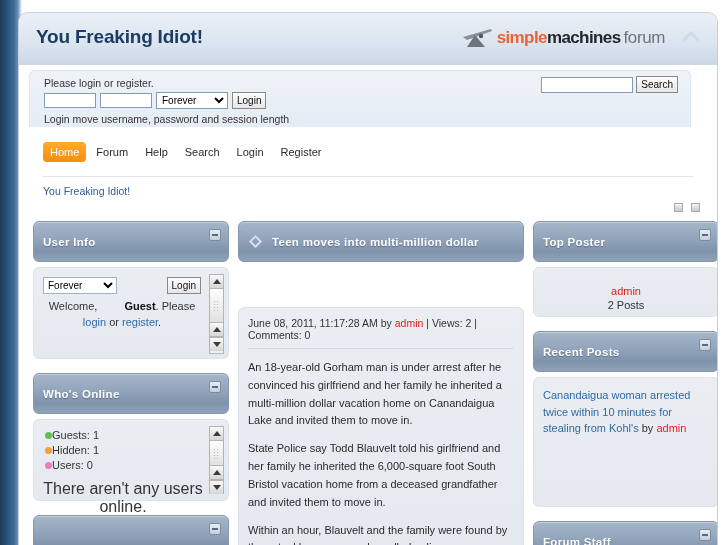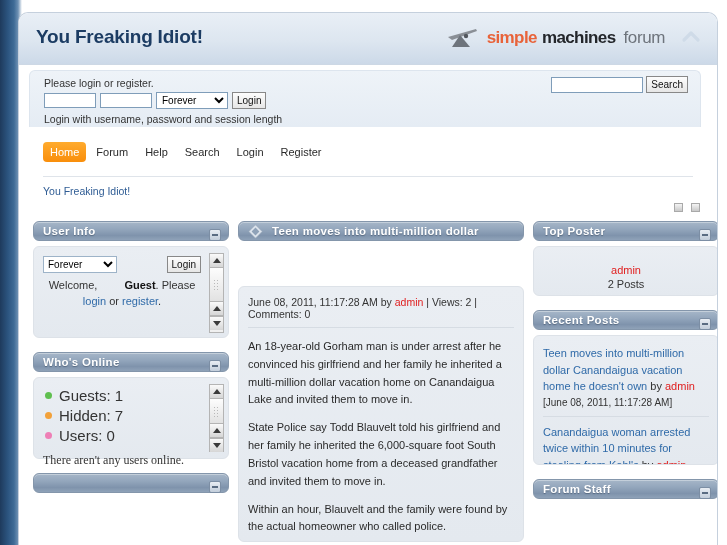--- a/index.html
+++ b/index.html
@@ -40,39 +40,38 @@
     font-size: 19px;
     font-weight: bold;
     color: #1c3c63;
     letter-spacing: -0.2px;
   }
   .smf-logo {
     position: absolute;
     right: 52px; top: 14px;
     display: flex;
     align-items: center;
-    gap: 5px;
     white-space: nowrap;
   }
   .logo-mark { display: block; }
   .logo-simple { font-size: 17px; font-weight: bold; color: #e8633a; letter-spacing: -0.6px; }
   .logo-machines { font-size: 17px; font-weight: bold; color: #23262b; letter-spacing: -0.6px; }
   .logo-forum { font-size: 17px; color: #6e747c; letter-spacing: -0.4px; margin-left: 3px; }
   .header-collapse {
     position: absolute;
     right: 16px; top: 16px;
     width: 20px; height: 16px;
     cursor: pointer;
   }
 
   
   .login-bar {
     position: relative;
     height: 57px;
-    margin: 5px 16px 0 10px;
+    margin: 5px 26px 0 10px;
     background: linear-gradient(to bottom, #eef3f8 0%, #e5ecf4 100%);
     border: 1px solid #dde5ee;
     border-radius: 6px 6px 0 0;
     border-bottom: none;
   }
   .login-left { position: absolute; left: 14px; top: 6px; }
   .login-prompt { font-size: 10.5px; color: #333; margin-bottom: 3px; }
   .login-row { display: flex; align-items: center; gap: 4px; }
   .login-row input.txt {
     width: 52px; height: 15px;
@@ -162,21 +161,21 @@
     gap: 9px;
     align-items: flex-start;
   }
   .col-left  { width: 196px; flex: 0 0 196px; }
   .col-mid   { width: 286px; flex: 0 0 286px; }
   .col-right { width: 186px; flex: 0 0 186px; }
 
   
   .panel-head {
     position: relative;
-    height: 20px;
+    height: 41px;
     border-radius: 6px;
     background: linear-gradient(to bottom, #a6b6c8 0%, #93a6bc 40%, #7f93ac 75%, #8fa2b8 100%);
     border: 1px solid #8496ab;
     display: flex;
     align-items: center;
     padding: 0 9px;
     color: #ffffff;
     font-size: 11.5px;
     font-weight: bold;
     letter-spacing: 0.3px;
@@ -259,23 +258,23 @@
     width: 7px; height: 11px;
     background-image: radial-gradient(circle, #b9b9b9 0.8px, transparent 0.9px);
     background-size: 3px 3px;
   }
   .tri { width: 0; height: 0; border-left: 4px solid transparent; border-right: 4px solid transparent; }
   .tri.up { border-bottom: 5px solid #3a3a3a; }
   .tri.down { border-top: 5px solid #3a3a3a; }
 
   
   .wo-list { list-style: none; margin: 0; padding: 0 18px 0 2px; }
-  .wo-list li { font-size: 15px; color: #333; margin-bottom: 3px; display: flex; align-items: center; gap: 7px; text-align: right; }
+  .wo-list li { font-size: 11px; color: #333; margin-bottom: 3px; display: flex; align-items: center; gap: 0; text-align: right; }
   .dot { width: 7px; height: 7px; border-radius: 50%; display: inline-block; flex: 0 0 7px; }
-  .wo-note { font-size: 12px; color: #333; margin-top: 9px; padding-right: 16px; font-family: Liberation Serif, serif; }
+  .wo-note { font-size: 16px; color: #333; text-align: center; margin-top: 9px; padding-right: 16px; }
 
   
   .news-meta { font-size: 10.5px; color: #333; padding-bottom: 7px; border-bottom: 1px solid #d6dce3; }
   .news-meta .user { color: #e02020; font-weight: normal; }
   .news-para { font-size: 11px; color: #2a2a2a; line-height: 1.62; margin: 10px 0 0 0; }
 
   
   .tp-box { text-align: center; padding: 8px 0 6px 0; }
   .tp-name { color: #e02020; font-size: 11px; }
   .tp-count { font-size: 11px; color: #333; margin-top: 2px; }
@@ -318,21 +317,21 @@
     <div class="login-left">
       <div class="login-prompt">Please login or register.</div>
       <div class="login-row">
         <input class="txt" type="text" value="" style="">
         <input class="txt" type="password" value="" style="">
         <select>
           <option>Forever</option>
         </select>
         <button class="btn-grey">Login</button>
       </div>
-      <div class="login-hint">Login with username, password and session length</div>
+      <div class="login-hint">Login move username, password and session length</div>
     </div>
 
     <div class="search-area">
       <div class="search-row">
         <input type="text" value="" style="">
         <button class="btn-grey">Search</button>
       </div>
     </div>
   </div>
 
@@ -397,21 +396,21 @@
         <span class="panel-minus"></span>
       </div>
       <div class="panel-body" style="height:82px;">
         <ul class="wo-list">
           <li>
             <span class="dot" style="background:#5fbf4f;"></span>
             <span>Guests: 1</span>
           </li>
           <li>
             <span class="dot" style="background:#f2a13a;"></span>
-            <span>Hidden: 7</span>
+            <span>Hidden: 1</span>
           </li>
           <li>
             <span class="dot" style="background:#ee7fb6;"></span>
             <span>Users: 0</span>
           </li>
         </ul>
         <div class="wo-note">There aren't any users online.</div>
         <div class="vscroll" style="height:68px;">
           <div class="sc-arrow">
               <span class="tri up"></span>
@@ -472,26 +471,20 @@
       </div>
 
       <div class="panel-gap"></div>
 
       <div class="panel-head">
         <span>Recent Posts</span>
         <span class="panel-minus"></span>
       </div>
       <div class="panel-body" style="height:130px; overflow:hidden;">
         <div class="rp-item">
-          <span class="rp-title">Teen moves into multi-million dollar Canandaigua vacation home he doesn't own</span>
-          <span class="rp-by">by</span>
-          <span class="rp-user">admin</span>
-          <div class="rp-date">[June 08, 2011, 11:17:28 AM]</div>
-        </div>
-        <div class="rp-item">
           <span class="rp-title">Canandaigua woman arrested twice within 10 minutes for stealing from Kohl's</span>
           <span class="rp-by">by</span>
           <span class="rp-user">admin</span>
           
         </div>
       </div>
 
       <div class="panel-gap"></div>
 
       <div class="panel-head">

